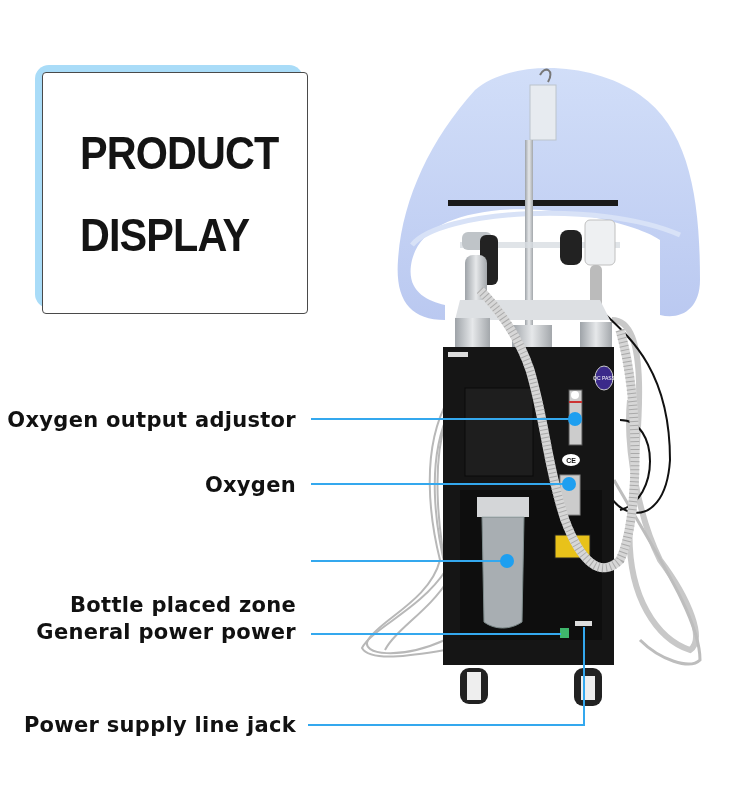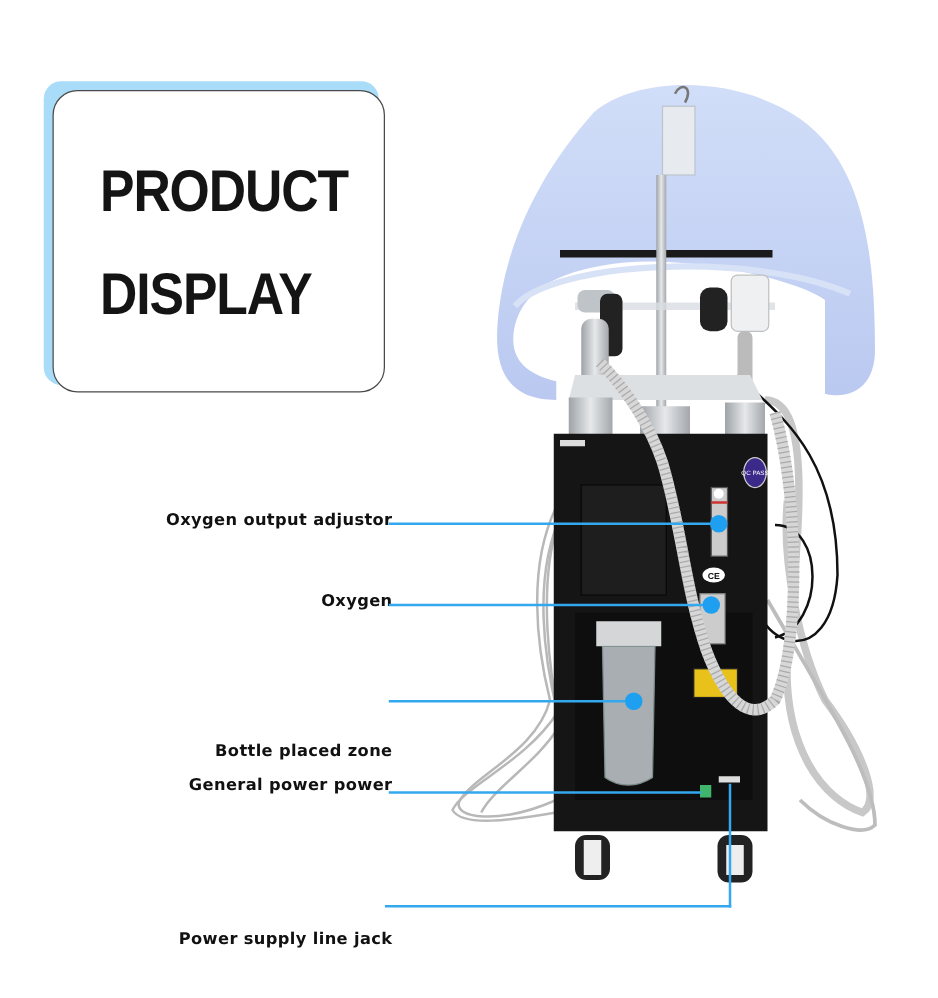--- a/index.html
+++ b/index.html
@@ -1,22 +1,22 @@
 <!DOCTYPE html>
 <html><head>
 <meta charset="utf-8">
 <style>
   html,body{margin:0;padding:0;background:#ffffff;}
   body{width:750px;height:798px;position:relative;overflow:hidden;font-family:"DejaVu Sans","Liberation Sans",sans-serif;}
   .title-back{position:absolute;left:35px;top:65px;width:268px;height:243px;background:#a9dcf8;border-radius:14px;}
-  .title-box{position:absolute;left:42px;top:72px;width:266px;height:242px;background:#fff;border:1.5px solid #4a4a4a;border-radius:20px;box-sizing:border-box;}
+  .title-box{position:absolute;left:42px;top:72px;width:266px;height:242px;background:#fff;border:1.5px solid #4a4a4a;border-radius:4px;box-sizing:border-box;}
   .title-line{position:absolute;left:37px;font-family:"Liberation Sans",sans-serif;font-weight:bold;font-size:47px;letter-spacing:-1px;color:#141414;transform:scaleX(0.88);transform-origin:left center;line-height:1;}
   .t1{top:56px;}
   .t2{top:138px;}
-  .label{position:absolute;right:436px;font-size:13px;font-weight:bold;color:#111;white-space:nowrap;letter-spacing:0.3px;line-height:1;font-family:"DejaVu Sans",sans-serif;}
+  .label{position:absolute;right:454px;font-size:21px;font-weight:bold;color:#111;white-space:nowrap;letter-spacing:0.3px;line-height:1;font-family:"DejaVu Sans",sans-serif;}
   .lead{position:absolute;height:2px;background:#34a8ee;}
   .vlead{position:absolute;width:2px;background:#34a8ee;}
   .dot{position:absolute;width:14px;height:14px;border-radius:50%;background:#1e9ff0;}
   .machine{position:absolute;left:0;top:0;}
 </style>
 </head>
 <body>
 
 <div class="title-back"></div>
 <div class="title-box">
@@ -122,15 +122,15 @@
 <div class="lead" style="left:311px;top:483px;width:258px;"></div>
 <div class="dot" style="left:562px;top:477px;"></div>
 
 <div class="label" style="top:551px;margin-top:44px;">Bottle placed zone</div>
 <div class="lead" style="left:311px;top:560px;width:196px;"></div>
 <div class="dot" style="left:500px;top:554px;"></div>
 
 <div class="label" style="top:622px;">General power power</div>
 <div class="lead" style="left:311px;top:633px;width:250px;"></div>
 
-<div class="label" style="top:715px;margin-top:30px;">Power supply line jack</div>
+<div class="label" style="top:715px;">Power supply line jack</div>
 <div class="lead" style="left:308px;top:724px;width:277px;"></div>
 <div class="vlead" style="left:583px;top:627px;height:99px;"></div>
 
 </body></html>

